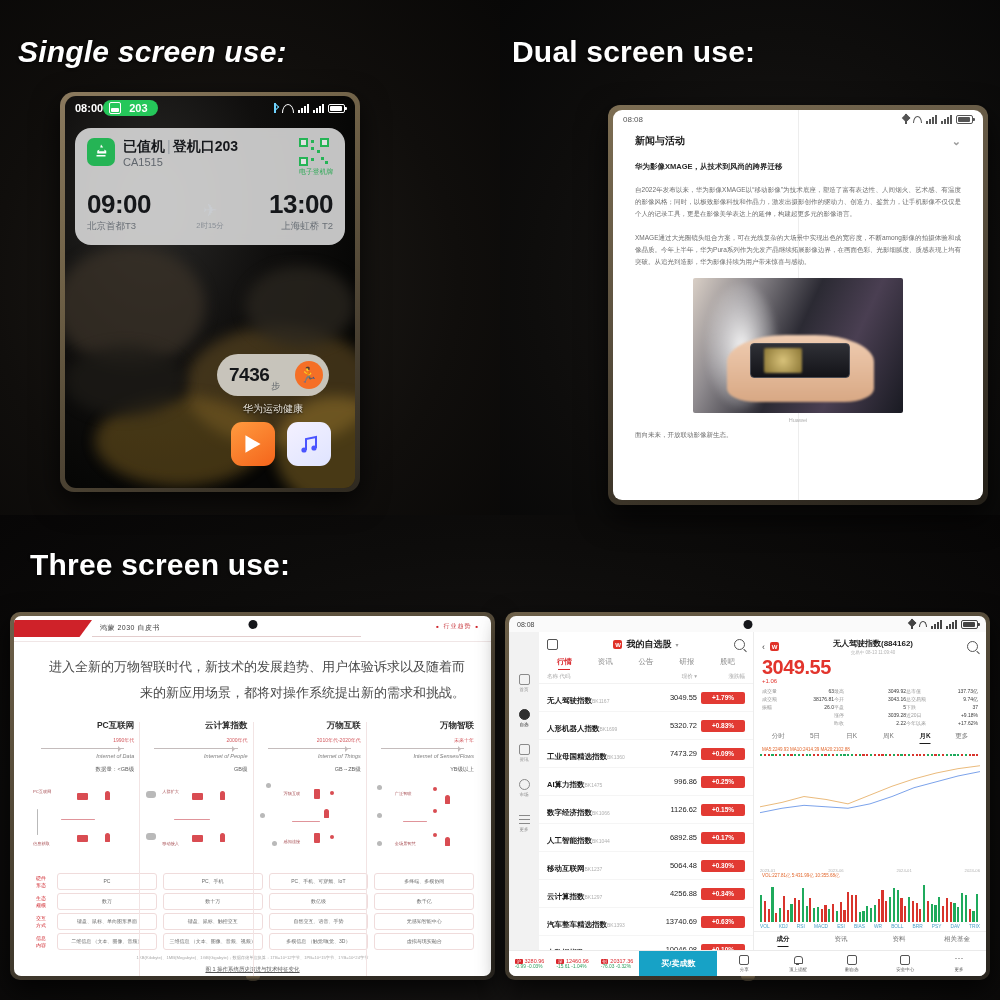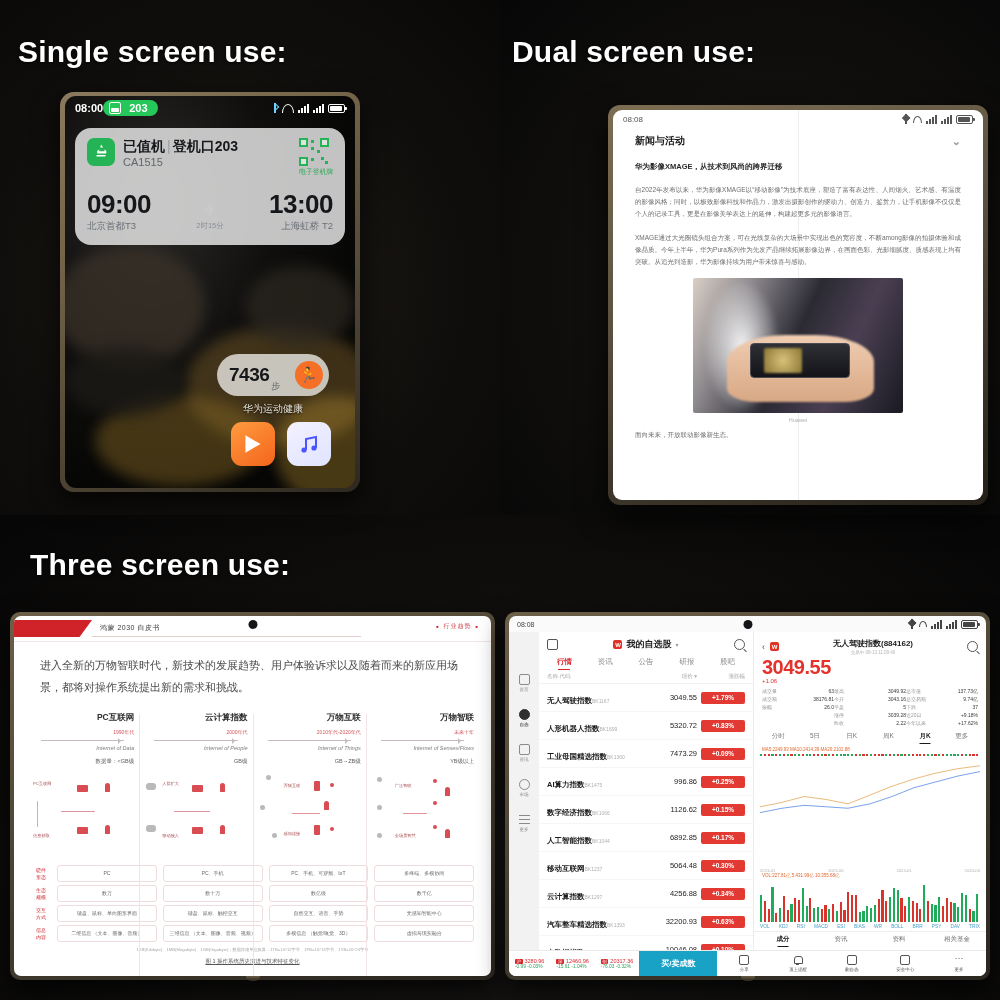--- a/index.html
+++ b/index.html
@@ -13,21 +13,21 @@
 
   
   .sec-title {
     position: absolute;
     color: #ffffff;
     font-size: 30px;
     font-weight: bold;
     letter-spacing: .2px;
     text-shadow: 0 1px 3px rgba(0,0,0,.8);
   }
-  #t-single { left: 18px; top: 35px; }
+  #t-single { left: 18px; top: 35px; font-style: italic; }
   #t-dual   { left: 512px; top: 35px; }
   #t-three  { left: 30px; top: 548px; }
 
   
   .quad { position: absolute; }
   #q-single { left: 0; top: 0; width: 500px; height: 515px;
       background: radial-gradient(ellipse at 45% 55%, #1f1c18 0%, #100e0c 60%, #090807 100%); }
   #q-dual { left: 500px; top: 0; width: 500px; height: 515px;
       background: radial-gradient(ellipse at 55% 55%, #1a1817 0%, #0e0d0c 62%, #070707 100%); }
   #q-three { left: 0; top: 515px; width: 1000px; height: 485px;
@@ -182,21 +182,21 @@
   .wp-cam{position:absolute;left:50%;top:4px;width:9px;height:9px;border-radius:50%;background:#15161a;transform:translateX(-50%);z-index:5;}
 
   .wp-head{position:relative;height:26px;border-bottom:1px solid #f0e6e6;}
   .wp-redtab{position:absolute;left:0;top:4px;width:78px;height:17px;background:#cf2229;
     clip-path:polygon(0 0,100% 0,84% 100%,0 100%);}
   .wp-wmark{position:absolute;left:86px;top:7px;font-size:7px;color:#3b3b3b;letter-spacing:.5px;}
   .wp-line{position:absolute;left:78px;right:130px;top:20px;height:1px;background:#e3cdcd;}
   .wp-right{position:absolute;right:8px;top:6px;font-size:6px;color:#c8363c;letter-spacing:1px;}
   .wp-right:before,.wp-right:after{content:"■";font-size:4px;margin:0 4px;color:#cf2229;}
 
-  .wp-lead{margin:12px 26px 0 26px;font-size:11px;color:#4a4a4a;line-height:2;text-align:left;}
+  .wp-lead{margin:12px 26px 0 26px;font-size:13px;color:#4a4a4a;line-height:2;text-align:right;}
   .wp-cols{display:flex;margin:14px 12px 0 12px;}
   .wp-col{flex:1;text-align:right;position:relative;padding:0 5px;}
   .wp-col + .wp-col:before{content:"";position:absolute;left:0;top:2px;bottom:-150px;width:1px;background:#f2e4e4;}
   .wp-ch{font-size:8.5px;font-weight:bold;color:#2d2d2d;}
   .wp-era{font-size:5px;color:#d2585d;margin-top:5px;}
   .wp-arrow{position:relative;height:7px;margin:2px 10px 0 10px;}
   .wp-arrow:before{content:"";position:absolute;left:0;right:0;top:3px;height:1px;background:#c4bcbc;}
   .wp-arrow:after{content:"";position:absolute;right:0;top:.5px;border:3px solid transparent;border-left-color:#c4bcbc;}
   .wp-en{font-size:5.5px;color:#7d7d7d;margin-top:1px;font-style:italic;}
   .wp-vol{font-size:5.5px;color:#5d5d5d;margin-top:7px;}
@@ -729,21 +729,21 @@
                 <span class="st-px">5064.48</span>
                 <span class="st-chg">+0.30%</span>
               </div>
               <div class="st-row">
                 <span class="st-nm"><span class="st-nm-t">云计算指数</span><span class="st-nm-c">BK1297</span></span>
                 <span class="st-px">4256.88</span>
                 <span class="st-chg">+0.34%</span>
               </div>
               <div class="st-row">
                 <span class="st-nm"><span class="st-nm-t">汽车整车精选指数</span><span class="st-nm-c">BK1393</span></span>
-                <span class="st-px">32200.93</span>
+                <span class="st-px">13740.69</span>
                 <span class="st-chg">+0.63%</span>
               </div>
               <div class="st-row">
                 <span class="st-nm"><span class="st-nm-t">大数据指数</span><span class="st-nm-c">BK1131</span></span>
                 <span class="st-px">10046.08</span>
                 <span class="st-chg">+0.10%</span>
               </div>
             </div>
         </div>
 

